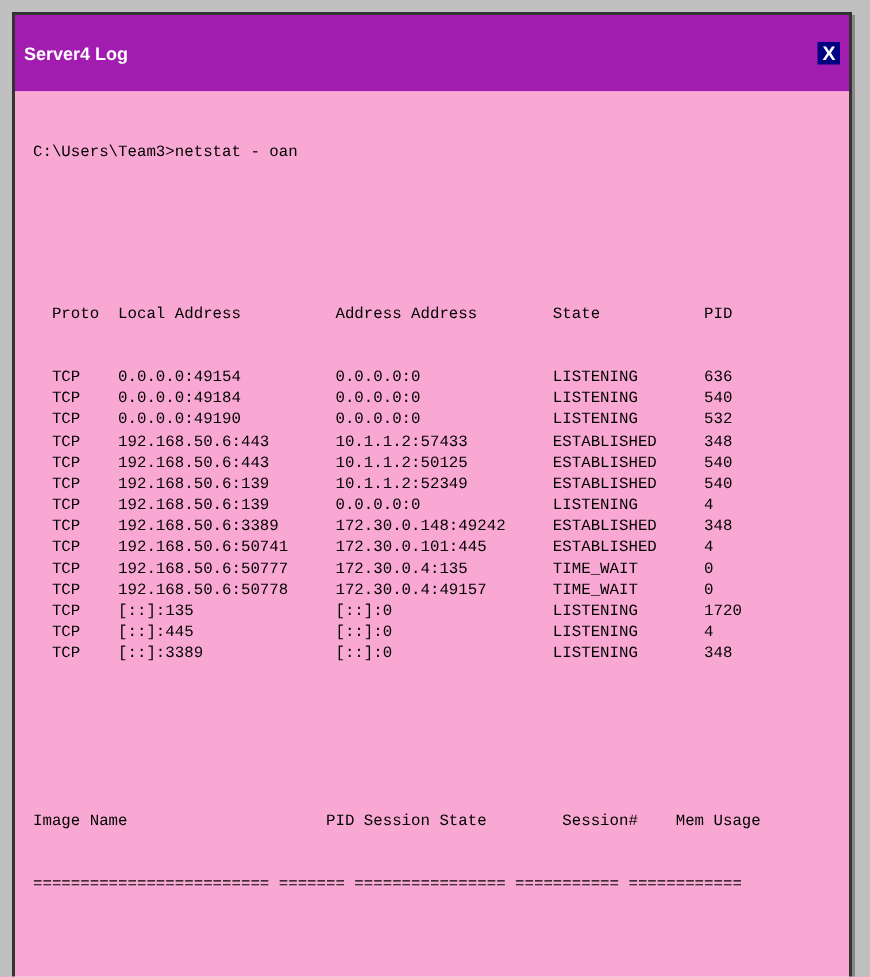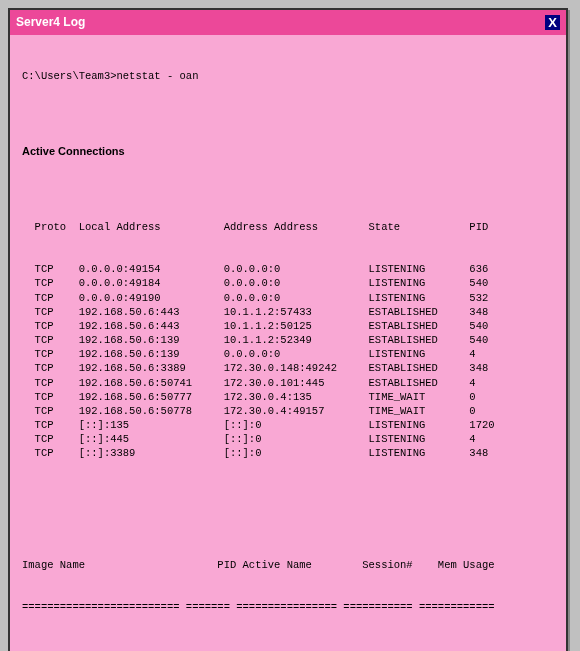--- a/index.html
+++ b/index.html
@@ -14,25 +14,25 @@
       justify-content: flex-start;
     }
     .window {
       width: 560px;
       margin: 8px;
       background: #ffffff;
       border: 2px solid #333;
       box-shadow: 2px 2px 0 #888;
     }
     .title-bar {
-      background: #ec4899;
+      background: #a21caf;
       color: #ffffff;
-      padding: 5px 6px;
+      padding: 18px 6px;
       display: flex;
-      align-items: flex-start;
+      align-items: flex-end;
       justify-content: space-between;
       font-size: 12px;
       font-family: Arial, sans-serif;
     }
     .title-bar-title {
       font-weight: bold;
     }
     .title-bar-close {
       color: white;
       cursor: pointer;
@@ -57,23 +57,22 @@
 <body>
 
 <div class="window">
   <div class="title-bar">
     <span class="title-bar-title">Server4 Log</span>
     <button class="title-bar-close">X</button>
   </div>
   <div class="content">
     <div>C:\Users\Team3&gt;netstat - oan</div>
     <div style="height:4px"></div>
-    <div style="font-weight:bold; font-family: Arial, sans-serif; font-size:11px;">Active Connections</div>
     <div style="height:4px"></div>
     <div>  Proto  Local Address          Address Address        State           PID</div>
     <div><div>  TCP    0.0.0.0:49154          0.0.0.0:0              LISTENING       636</div><div>  TCP    0.0.0.0:49184          0.0.0.0:0              LISTENING       540</div><div>  TCP    0.0.0.0:49190          0.0.0.0:0              LISTENING       532</div><div>  TCP    192.168.50.6:443       10.1.1.2:57433         ESTABLISHED     348</div><div>  TCP    192.168.50.6:443       10.1.1.2:50125         ESTABLISHED     540</div><div>  TCP    192.168.50.6:139       10.1.1.2:52349         ESTABLISHED     540</div><div>  TCP    192.168.50.6:139       0.0.0.0:0              LISTENING       4</div><div>  TCP    192.168.50.6:3389      172.30.0.148:49242     ESTABLISHED     348</div><div>  TCP    192.168.50.6:50741     172.30.0.101:445       ESTABLISHED     4</div><div>  TCP    192.168.50.6:50777     172.30.0.4:135         TIME_WAIT       0</div><div>  TCP    192.168.50.6:50778     172.30.0.4:49157       TIME_WAIT       0</div><div>  TCP    [::]:135               [::]:0                 LISTENING       1720</div><div>  TCP    [::]:445               [::]:0                 LISTENING       4</div><div>  TCP    [::]:3389              [::]:0                 LISTENING       348</div></div>
     <div style="height:8px"></div>
     <div style="height:4px"></div>
-    <div>Image Name                     PID Active Name        Session#    Mem Usage</div>
+    <div>Image Name                     PID Session State        Session#    Mem Usage</div>
     <div>========================= ======= ================ =========== ============</div>
     
   </div>
 </div>
 
 </body></html>

